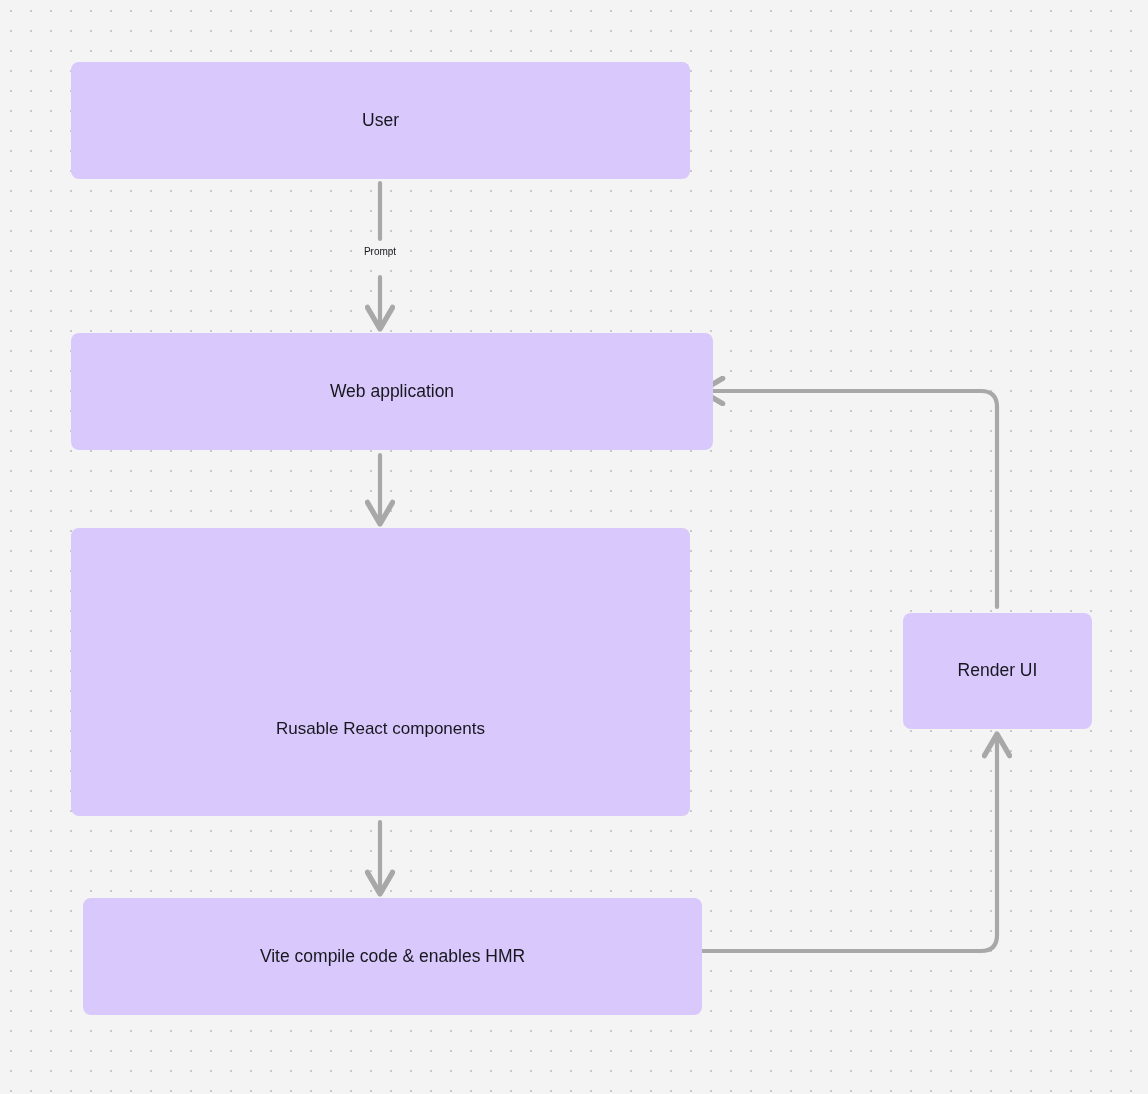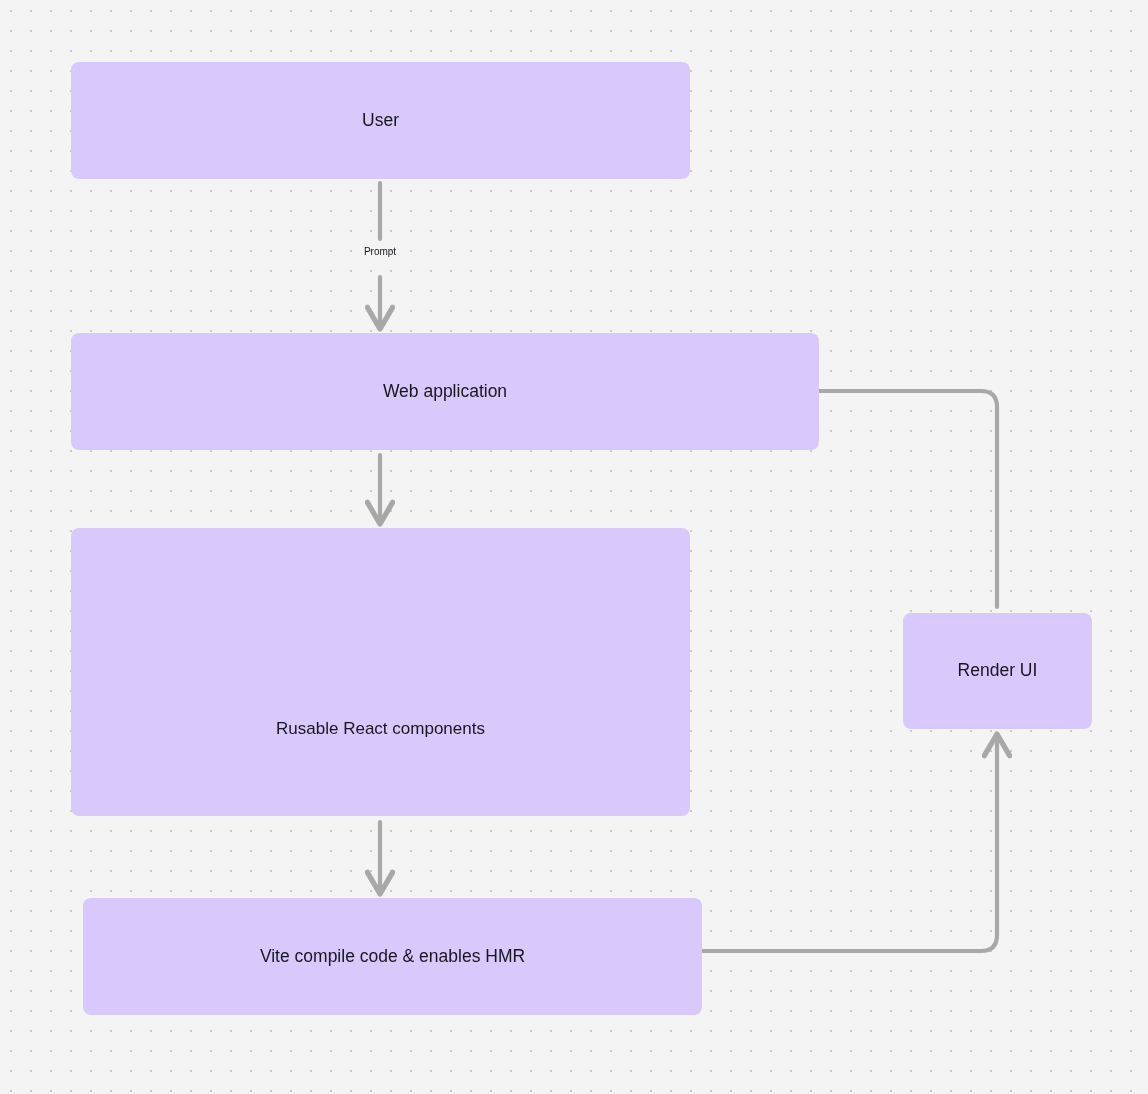--- a/index.html
+++ b/index.html
@@ -40,21 +40,21 @@
     justify-content: center;
     text-align: center;
   }
   .node-lavender {
     background-color: #d9c8fb;
     color: #17171f;
     font-size: 17.5px;
     line-height: 1.34;
   }
   #node-user       { left: 71px;  top: 62px;   width: 619px; height: 117px; }
-  #node-webapp     { left: 71px;  top: 333px;  width: 748px; height: 117px; }
+  #node-webapp     { left: 71px;  top: 333px;  width: 642px; height: 117px; }
   #node-components { left: 71px;  top: 528px;  width: 619px; height: 288px;
                      display: block; }
   #node-vite       { left: 83px;  top: 898px;  width: 619px; height: 117px; }
   #node-render     { left: 903px; top: 613px;  width: 189px; height: 116px; }
 
   .sub-label {
     position: absolute;
     left: 0;
     right: 0;
     top: 190px;

